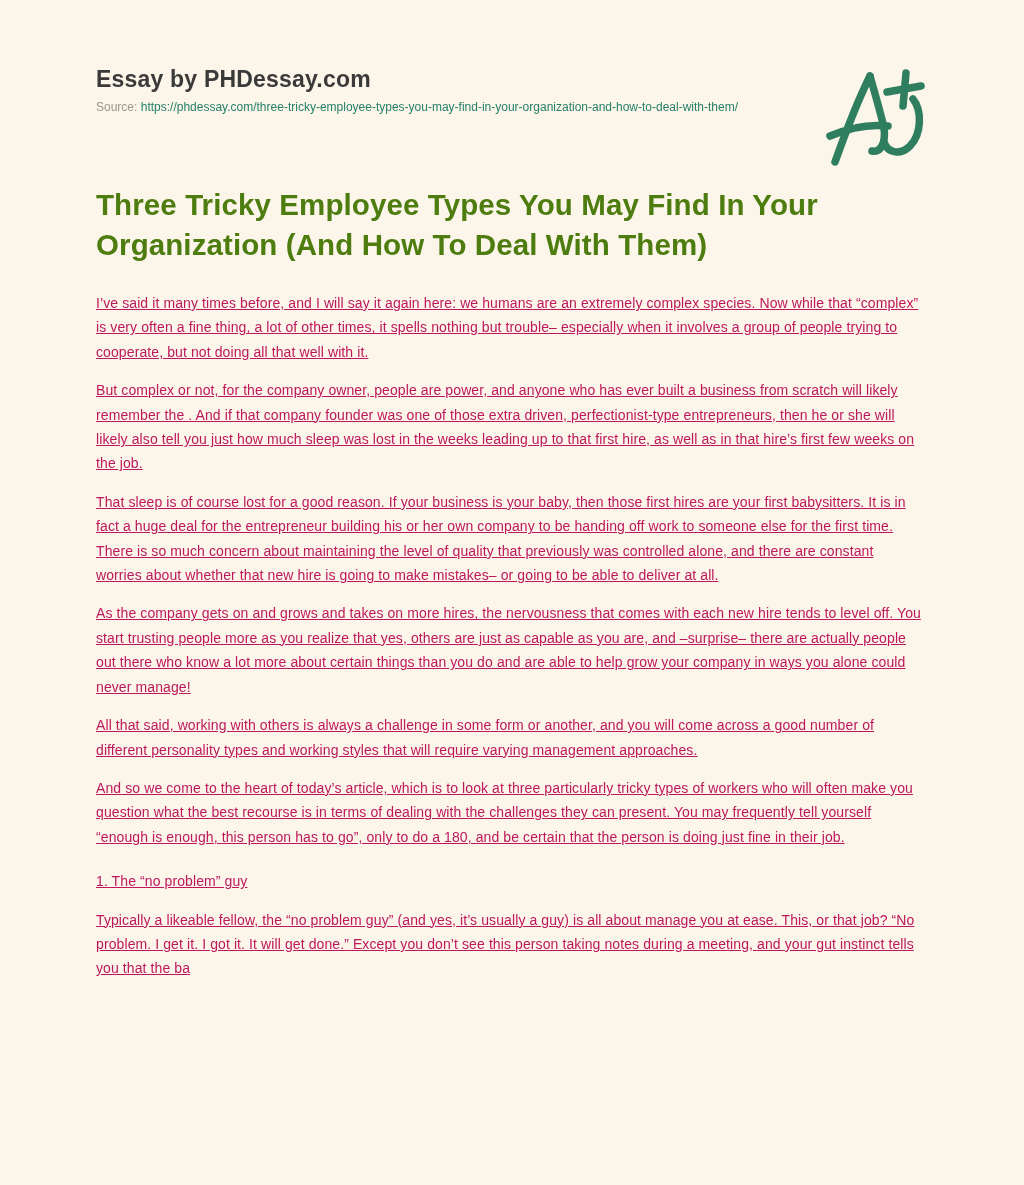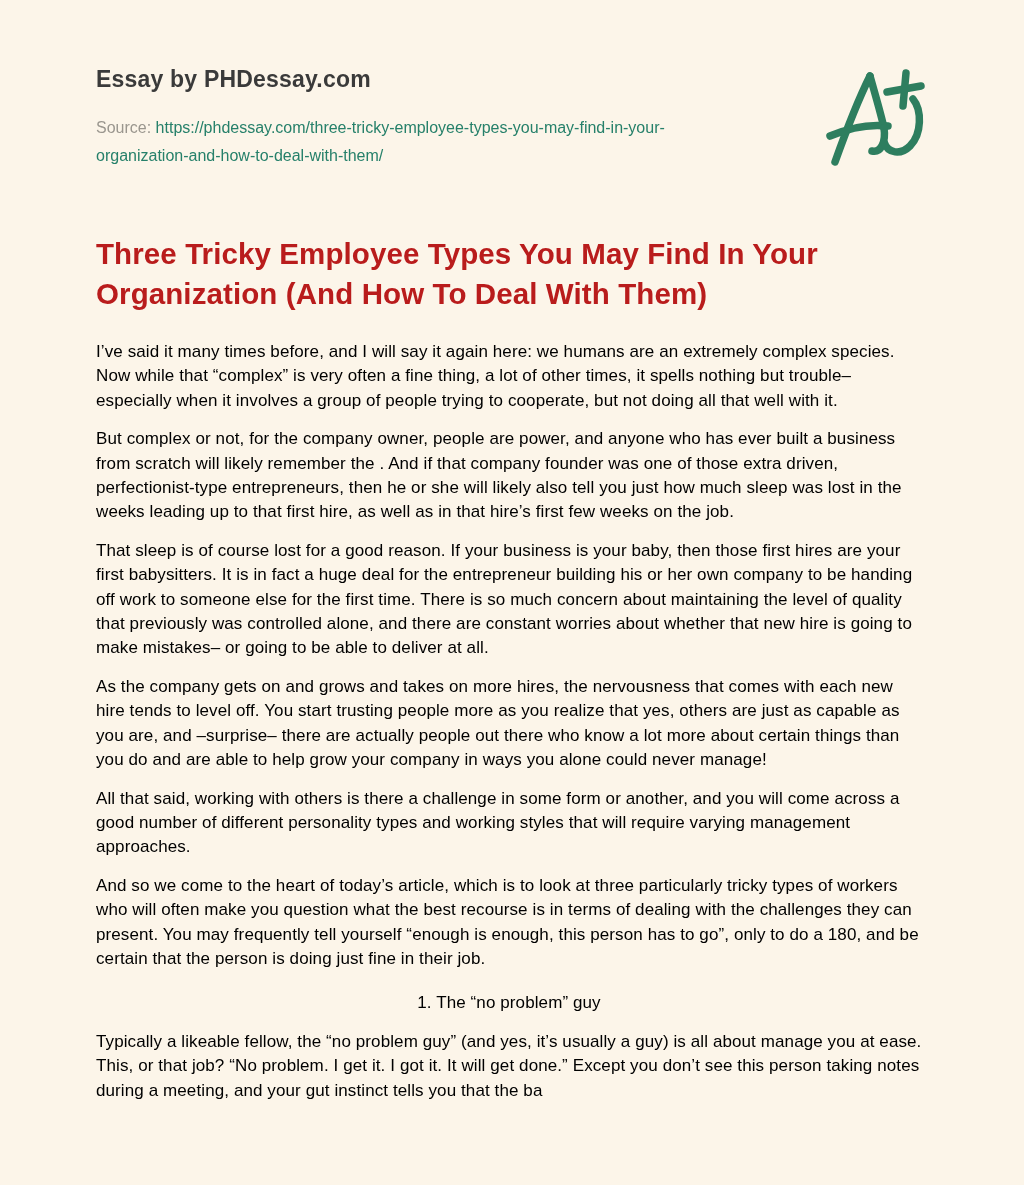--- a/index.html
+++ b/index.html
@@ -21,23 +21,22 @@
   .doc-header {
     position: relative;
   }
   .byline {
     font-size: 23px;
     font-weight: 700;
     color: #3a3a3a;
     letter-spacing: 0.2px;
   }
   .source {
-    margin-top: 21px;
     max-width: 645px;
-    font-size: 16px;
+    font-size: 12px;
     line-height: 28px;
   }
   .source-label {
     color: #9a968e;
   }
   .source-url {
     color: #26806a;
     text-decoration: none;
     cursor: pointer;
   }
@@ -47,36 +46,36 @@
     right: -4px;
     width: 102px;
     height: 100px;
   }
   .logo svg { display: block; width: 100%; height: 100%; }
   .title {
     margin-top: 64px;
     font-size: 29.5px;
     line-height: 40px;
     font-weight: 700;
-    color: #b91c1c;
+    color: #4d7c0f;
     letter-spacing: 0.1px;
   }
   .article-body {
     margin-top: 26px;
   }
   .body-p {
-    font-size: 17px;
+    font-size: 14px;
     line-height: 24.4px;
-    color: #000000;
+    color: #be185d;
     margin-bottom: 14px;
     letter-spacing: 0.1px;
+    text-decoration: underline;
   }
   .section-heading {
     margin-top: 20px;
-    text-align: center;
   }
 </style>
 </head>
 <body>
 
 <div class="page">
 
   <header class="doc-header">
     <div class="byline">Essay by PHDessay.com</div>
     <p class="source"><span class="source-label">Source:</span> <a class="source-url">https://phdessay.com/three-tricky-employee-types-you-may-find-in-your-organization-and-how-to-deal-with-them/</a></p>
@@ -102,19 +101,19 @@
     </div>
   </header>
 
   <h1 class="title">Three Tricky Employee Types You May Find In Your Organization (And How To Deal With Them)</h1>
 
   <div class="article-body">
     <p class="body-p">I’ve said it many times before, and I will say it again here: we humans are an extremely complex species. Now while that “complex” is very often a fine thing, a lot of other times, it spells nothing but trouble– especially when it involves a group of people trying to cooperate, but not doing all that well with it.</p>
     <p class="body-p">But complex or not, for the company owner, people are power, and anyone who has ever built a business from scratch will likely remember the . And if that company founder was one of those extra driven, perfectionist-type entrepreneurs, then he or she will likely also tell you just how much sleep was lost in the weeks leading up to that first hire, as well as in that hire’s first few weeks on the job.</p>
     <p class="body-p">That sleep is of course lost for a good reason. If your business is your baby, then those first hires are your first babysitters. It is in fact a huge deal for the entrepreneur building his or her own company to be handing off work to someone else for the first time. There is so much concern about maintaining the level of quality that previously was controlled alone, and there are constant worries about whether that new hire is going to make mistakes– or going to be able to deliver at all.</p>
     <p class="body-p">As the company gets on and grows and takes on more hires, the nervousness that comes with each new hire tends to level off. You start trusting people more as you realize that yes, others are just as capable as you are, and –surprise– there are actually people out there who know a lot more about certain things than you do and are able to help grow your company in ways you alone could never manage!</p>
-    <p class="body-p">All that said, working with others is there a challenge in some form or another, and you will come across a good number of different personality types and working styles that will require varying management approaches.</p>
+    <p class="body-p">All that said, working with others is always a challenge in some form or another, and you will come across a good number of different personality types and working styles that will require varying management approaches.</p>
     <p class="body-p">And so we come to the heart of today’s article, which is to look at three particularly tricky types of workers who will often make you question what the best recourse is in terms of dealing with the challenges they can present. You may frequently tell yourself “enough is enough, this person has to go”, only to do a 180, and be certain that the person is doing just fine in their job.</p>
     <p class="body-p section-heading">1. The “no problem” guy</p>
     <p class="body-p">Typically a likeable fellow, the “no problem guy” (and yes, it’s usually a guy) is all about manage you at ease. This, or that job? “No problem. I get it. I got it. It will get done.” Except you don’t see this person taking notes during a meeting, and your gut instinct tells you that the ba</p>
   </div>
 
 </div>
 
 </body></html>

